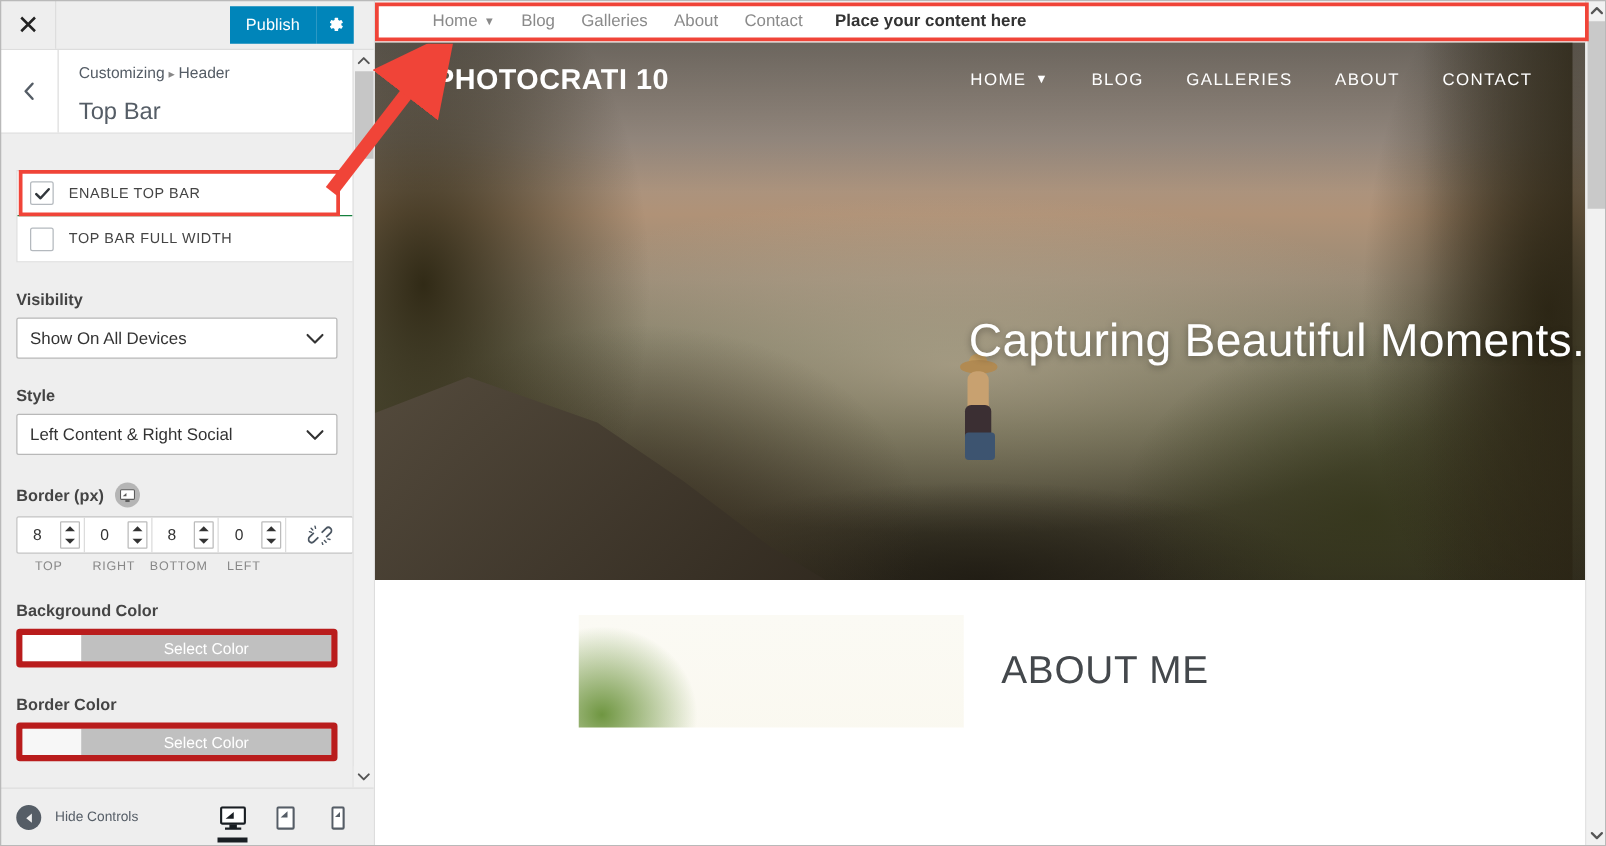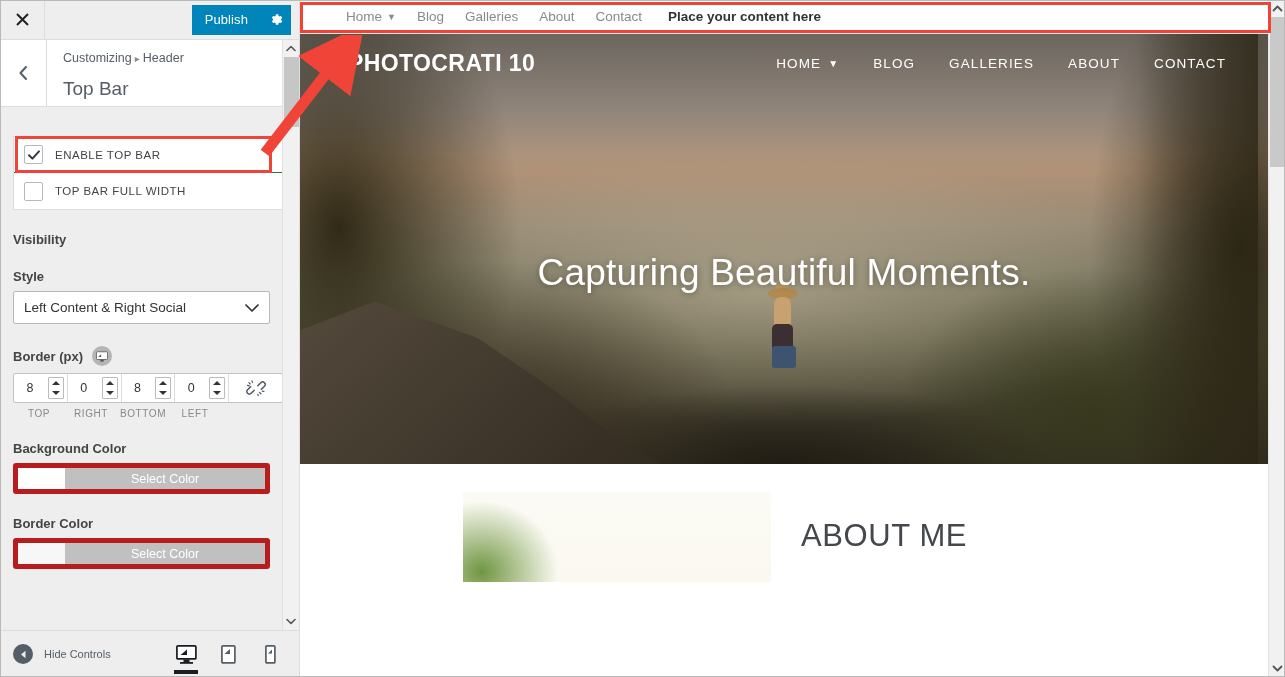--- a/index.html
+++ b/index.html
@@ -23,21 +23,21 @@
     height: 40px; background: #eee;
     border-bottom: 1px solid #ddd;
     display: flex; align-items: stretch;
   }
   .cz-close {
     width: 45px; display: flex; align-items: center; justify-content: center;
     background: #eee; border-right: 1px solid #ddd; cursor: pointer;
   }
   .cz-close svg { display:block; }
   .cz-spacer { flex: 1; }
-  .cz-publish-wrap { display: flex; align-items: center; padding-right: 8px; }
+  .cz-publish-wrap { display: flex; align-items: center; padding-right: 16px; }
   .cz-publish {
     background: #0085ba; color: #fff; border: none;
     font-size: 13px; font-family: "Liberation Sans", sans-serif;
     height: 30px; padding: 0 13px; cursor: pointer; letter-spacing: .1px;
   }
   .cz-gear {
     background: #0085ba; width: 30px; height: 30px;
     display:flex; align-items:center; justify-content:center;
     cursor:pointer;
   }
@@ -242,21 +242,21 @@
     color: #fff; font-size: 23px; font-weight: 700; letter-spacing: .4px;
   }
   .mainnav { margin-left: auto; display: flex; align-items: center; }
   .mainnav a {
     color: #fff; font-size: 13.5px; text-decoration: none;
     letter-spacing: 1.1px; margin-left: 34px;
     display: flex; align-items: center;
   }
   .mainnav a .caret { margin-left: 7px; font-size: 10px; }
   .hero-title {
-    position: absolute; left: 0; right: 0; top: 218px; text-align: center;
+    position: absolute; left: 0; right: 0; top: 218px; text-align: right;
     color: #fff; font-size: 37px; font-weight: 400; z-index: 4;
     text-shadow: 0 1px 6px rgba(0,0,0,.35); letter-spacing: .2px;
   }
   
   .fg { position: absolute; z-index: 3; }
   .rockL {
     left: -20px; bottom: -30px; width: 430px; height: 260px;
     background: linear-gradient(135deg, rgba(90,80,66,.95), rgba(45,38,28,.98));
     clip-path: polygon(0% 40%, 22% 26%, 46% 40%, 62% 58%, 78% 78%, 100% 100%, 0% 100%);
   }
@@ -393,20 +393,26 @@
           </span>
           <span class="chk-label">ENABLE TOP BAR</span>
         </div>
         <div class="chk-row">
           <span class="chk-box"></span>
           <span class="chk-label">TOP BAR FULL WIDTH</span>
         </div>
       </div>
 
       <div class="field-label">Visibility</div>
+      <div class="sel">
+        <span>Show On All Devices</span>
+        <svg class="chev" width="14" height="9" viewBox="0 0 14 9">
+          <path d="M1 1.5 L7 7.5 L13 1.5" stroke="#333" stroke-width="1.7" fill="none" stroke-linecap="round" stroke-linejoin="round"></path>
+        </svg>
+      </div>
 
       <div class="field-label">Style</div>
       <div class="sel">
         <span>Left Content &amp; Right Social</span>
         <svg class="chev" width="14" height="9" viewBox="0 0 14 9">
           <path d="M1 1.5 L7 7.5 L13 1.5" stroke="#333" stroke-width="1.7" fill="none" stroke-linecap="round" stroke-linejoin="round"></path>
         </svg>
       </div>
 
       <div class="field-label">

